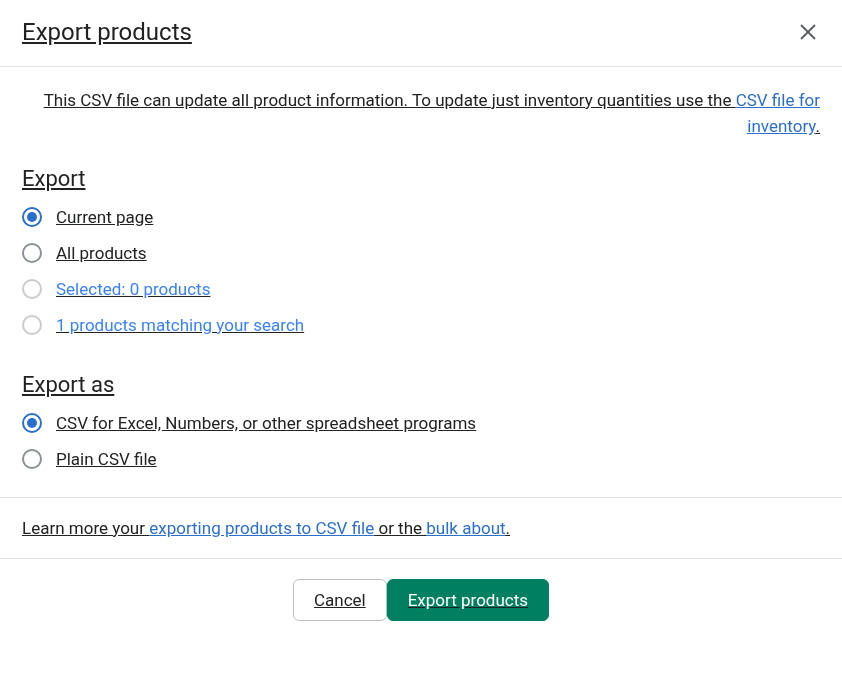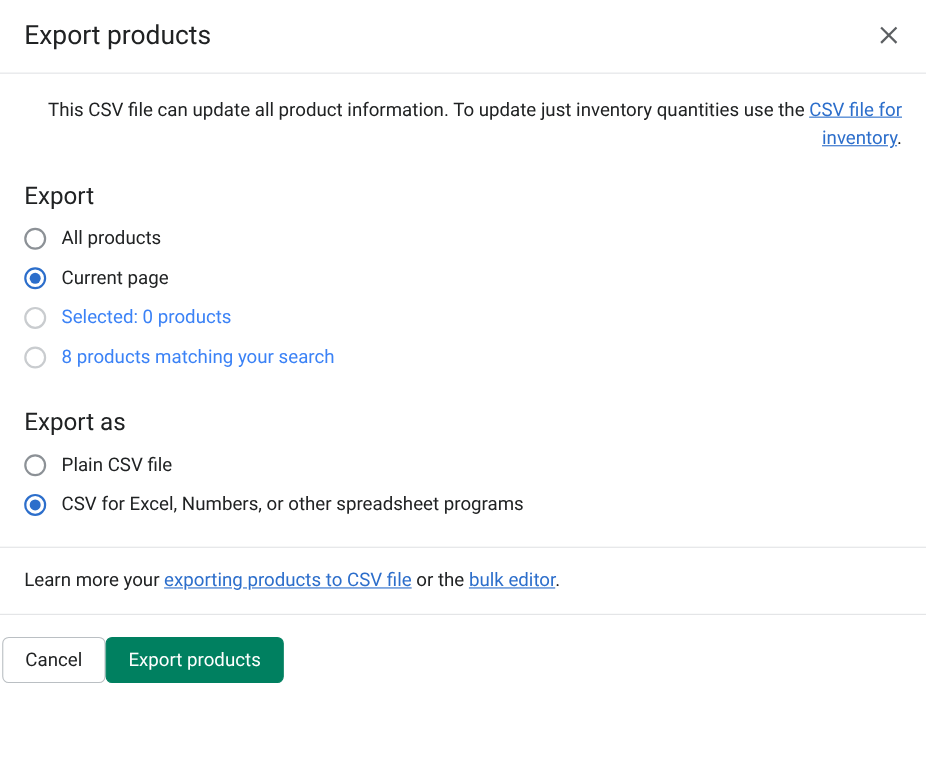--- a/index.html
+++ b/index.html
@@ -11,20 +11,21 @@
       font-family: -apple-system, BlinkMacSystemFont, "Segoe UI", Roboto, Helvetica, Arial, sans-serif;
       background: #fff;
       color: #202223;
       width: 842px;
       height: 700px;
     }
     .modal {
       display: flex;
       flex-direction: column;
       height: 100%;
+      text-decoration: underline;
     }
     .header {
       display: flex;
       justify-content: space-between;
       align-items: center;
       padding: 18px 20px 20px 22px;
       border-bottom: 1px solid #e1e3e5;
     }
     .header h1 {
       font-size: 24px;
@@ -122,21 +123,21 @@
       border-top: 1px solid #e1e3e5;
       border-bottom: 1px solid #e1e3e5;
       padding: 20px 22px;
     }
     .learn {
       font-size: 17px;
       color: #202223;
     }
     .footer {
       display: flex;
-      justify-content: flex-start;
+      justify-content: center;
       gap: 0;
       padding: 20px 2px;
     }
     .btn {
       font-size: 17px;
       padding: 10px 20px;
       border-radius: 6px;
       cursor: pointer;
       font-family: inherit;
     }
@@ -167,58 +168,58 @@
 
   <div class="body">
     <p class="desc">
       <span>This CSV file can update all product information. To update just inventory quantities use the </span><a href="#">CSV file for inventory</a><span>.</span>
     </p>
 
     <div class="radio-group">
       <div class="group-label">Export</div>
 
       <label class="radio-item">
+        <span class="radio selected"></span>
+        <span class="radio-label">Current page</span>
+      </label>
+
+      <label class="radio-item">
         <span class="radio"></span>
         <span class="radio-label">All products</span>
-      </label>
-
-      <label class="radio-item">
-        <span class="radio selected"></span>
-        <span class="radio-label">Current page</span>
       </label>
 
       <label class="radio-item disabled">
         <span class="radio disabled"></span>
         <span class="radio-label">Selected: 0 products</span>
       </label>
 
       <label class="radio-item disabled">
         <span class="radio disabled"></span>
-        <span class="radio-label">8 products matching your search</span>
+        <span class="radio-label">1 products matching your search</span>
       </label>
     </div>
 
     <div class="radio-group">
       <div class="group-label">Export as</div>
 
       <label class="radio-item">
+        <span class="radio selected"></span>
+        <span class="radio-label">CSV for Excel, Numbers, or other spreadsheet programs</span>
+      </label>
+
+      <label class="radio-item">
         <span class="radio"></span>
         <span class="radio-label">Plain CSV file</span>
       </label>
-
-      <label class="radio-item">
-        <span class="radio selected"></span>
-        <span class="radio-label">CSV for Excel, Numbers, or other spreadsheet programs</span>
-      </label>
     </div>
   </div>
 
   <div class="learn-section">
     <p class="learn">
-      <span>Learn more your </span><a href="#">exporting products to CSV file</a><span> or the </span><a href="#">bulk editor</a><span>.</span>
+      <span>Learn more your </span><a href="#">exporting products to CSV file</a><span> or the </span><a href="#">bulk about</a><span>.</span>
     </p>
   </div>
 
   <div class="footer">
     <button class="btn btn-secondary">Cancel</button>
     <button class="btn btn-primary">Export products</button>
   </div>
 </div>
 
 </body></html>

